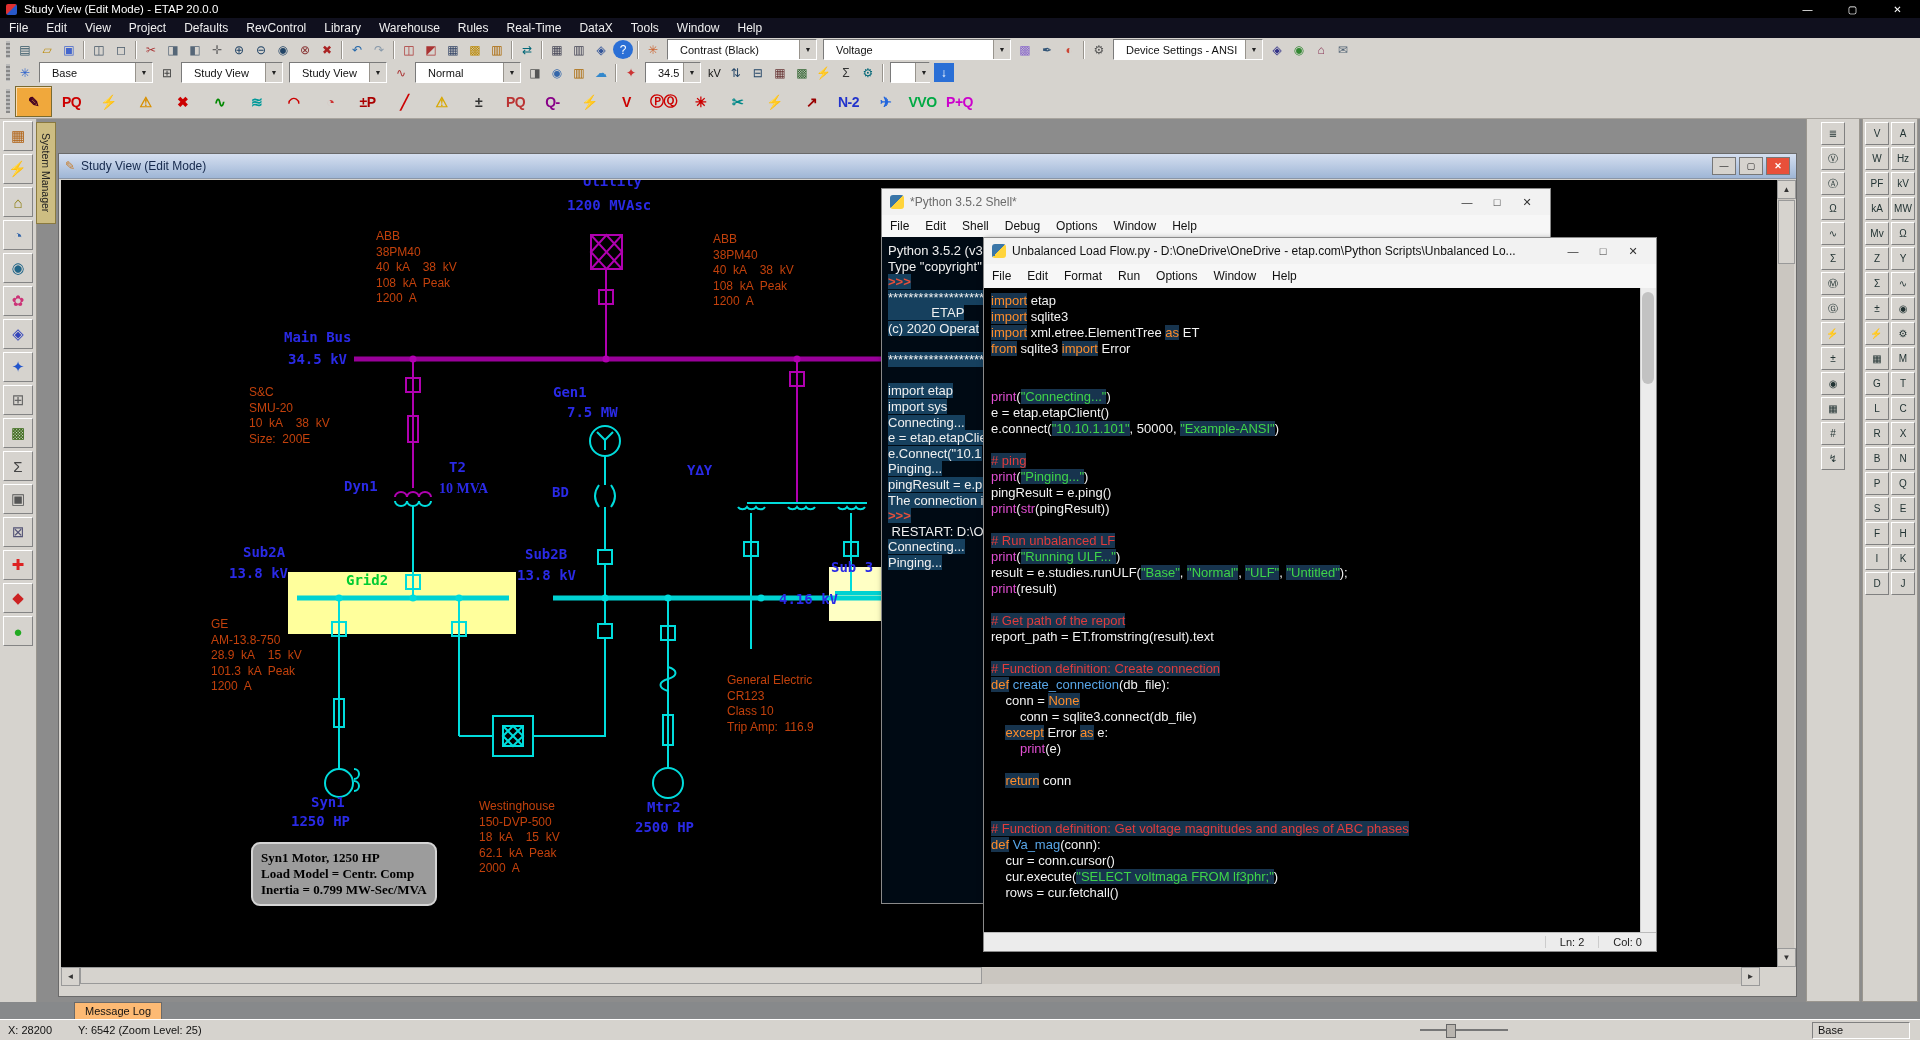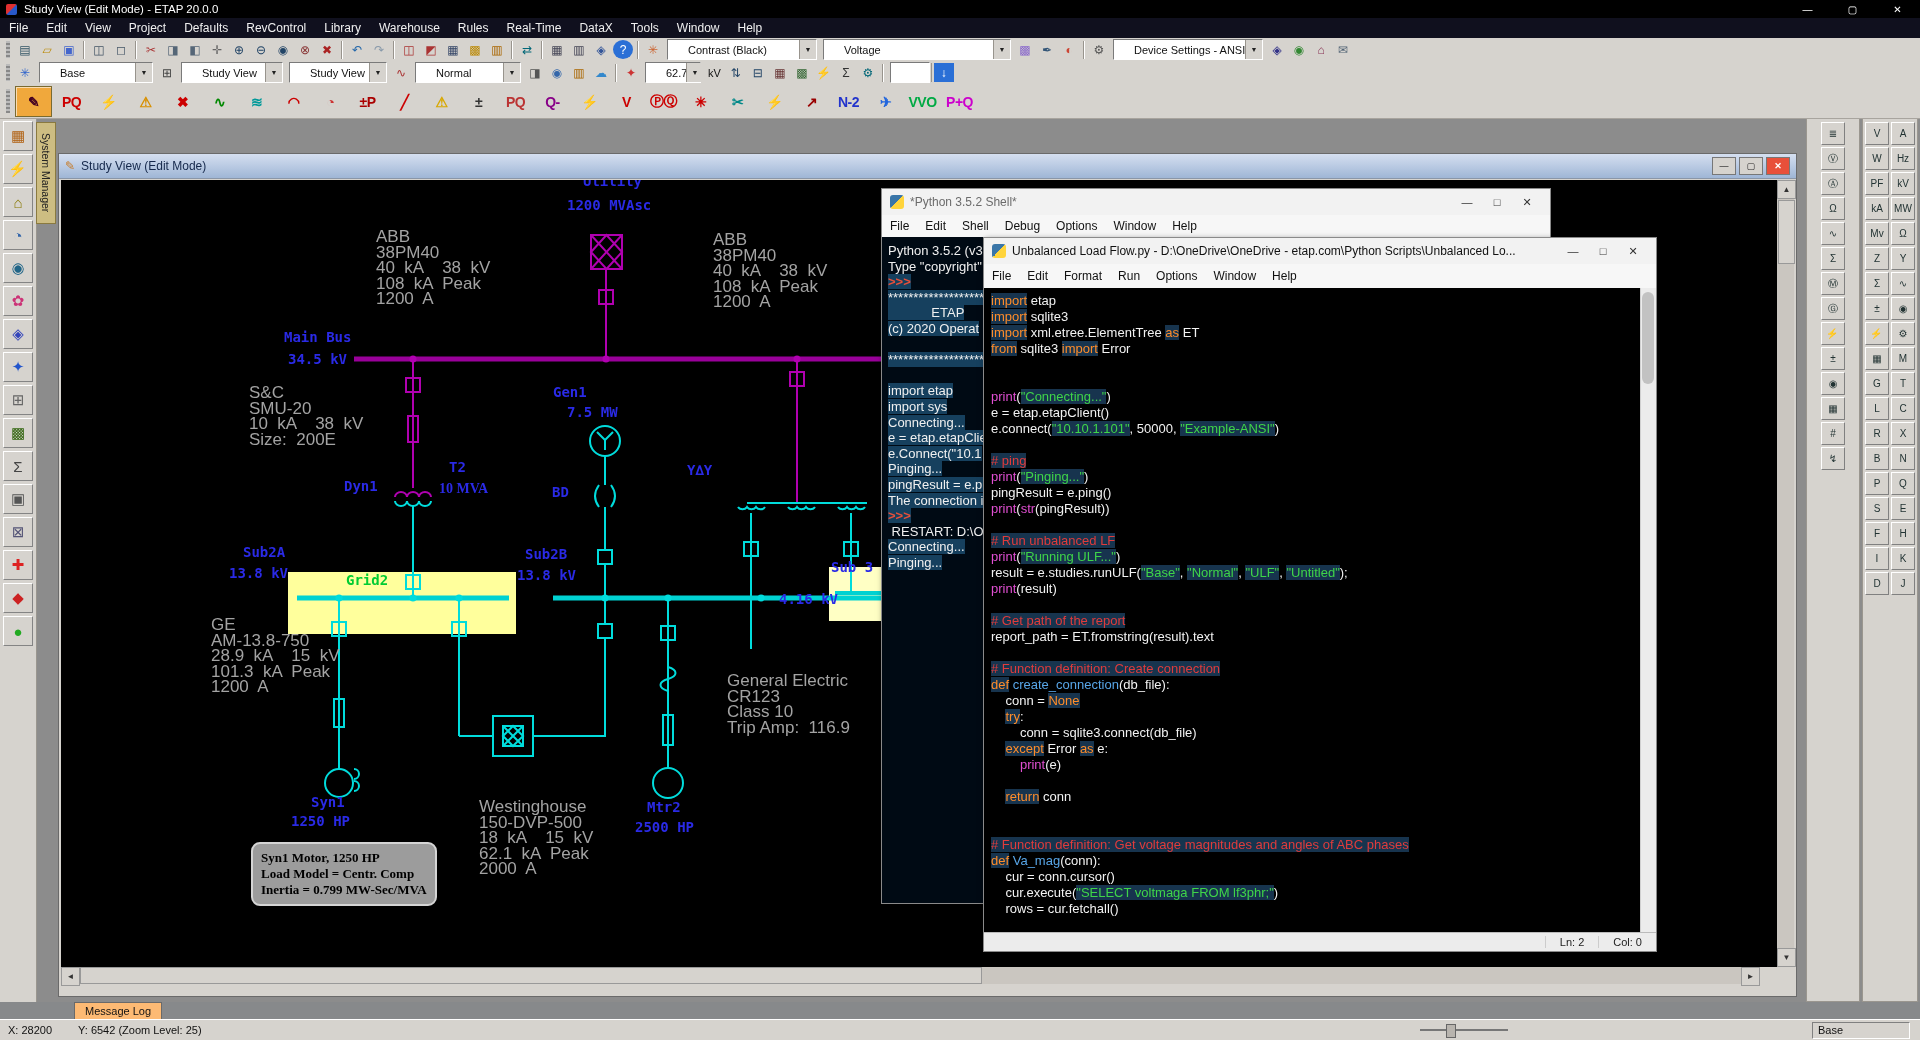--- a/index.html
+++ b/index.html
@@ -20,21 +20,21 @@
   #row2{top:38px;height:23px}
   #row3{top:61px;height:23px}
   #palette{top:84px;height:34px}
   .grip{width:4px;height:70%;margin:0 4px;background:repeating-linear-gradient(#bbb 0 2px,#888 2px 4px);flex:none}
   .tbgrp{display:flex;align-items:center}
   .tbtn{width:20px;height:19px;display:flex;align-items:center;justify-content:center;
         font-size:12px;color:#37474f;margin:0 1px;flex:none}
   .tsep{width:1px;height:18px;background:#98948d;border-right:1px solid #fff;margin:0 3px;flex:none}
   .combo{height:19px;background:#fff;border:1px solid;border-color:#7a7a7a #fff #fff #7a7a7a;
          display:flex;align-items:center;margin:0 3px;font-size:11px;flex:none}
-  .cval{flex:1;padding:0 20px;white-space:nowrap;overflow:hidden;color:#111}
+  .cval{flex:1;padding:0 12px;white-space:nowrap;overflow:hidden;color:#111}
   .carrow{width:16px;height:100%;background:#d6d3ce;border-left:1px solid #98948d;display:flex;
           align-items:center;justify-content:center;font-size:7px;color:#222;flex:none}
   .tlabel{font-size:11px;margin:0 4px;color:#111;flex:none}
   .pbtn{width:35px;height:29px;display:flex;align-items:center;justify-content:center;
         font-size:14px;font-weight:bold;margin:1px 1px 0 1px;flex:none;letter-spacing:-.5px}
   .pbtn.sel{border:1px solid #7a6a30;box-shadow:inset 1px 1px 0 rgba(255,255,255,.6)}
   
   #sidebar{position:absolute;left:0;top:118px;bottom:38px;width:36px;background:#d6d3ce;
            border-right:1px solid #9a968f;z-index:40}
   .sbtn{width:28px;height:28px;margin:3px auto;background:#d6d3ce;border:1px solid #fff;
@@ -60,21 +60,21 @@
   .mwin-btn{width:22px;height:16px;background:#d6d3ce;border:1px solid #777;margin-left:3px;
             display:flex;align-items:center;justify-content:center;font-size:9px;color:#222}
   .mwin-btn.close{background:#e8503a;color:#fff;font-weight:bold}
   #canvas{position:absolute;left:2px;top:26px;width:1716px;height:787px;background:#000;overflow:hidden}
   #dg{position:absolute;left:0;top:0}
   #dg-labels{position:absolute;left:0;top:0;width:100%;height:100%}
   .lbl-blue{position:absolute;color:#2a2ae6;font-family:"DejaVu Sans Mono",monospace;
             font-weight:bold;font-size:14px;white-space:pre}
   .lbl-green{position:absolute;color:#00cc33;font-family:"DejaVu Sans Mono",monospace;
              font-weight:bold;font-size:14px;white-space:pre}
-  .lbl-red{position:absolute;color:#a3a3a3;font-size:17px;line-height:15.5px;white-space:pre}
+  .lbl-red{position:absolute;color:#c2410c;font-size:12px;line-height:15.5px;white-space:pre}
   .infobox{position:absolute;background:#9c9c9c;border:2px solid #d5d5d5;border-radius:9px;
            color:#000;font-family:"Liberation Serif",serif;font-weight:bold;font-size:13px;
            line-height:16px;padding:6px 8px;white-space:pre}
   #vscroll{position:absolute;right:2px;top:26px;width:17px;height:787px;background:#cac6c0}
   #hscroll{position:absolute;left:2px;top:813px;width:1699px;height:17px;background:#cac6c0;display:flex}
   .sarrow{width:17px;height:17px;background:#d6d3ce;border:1px solid #999;font-size:8px;color:#333;
           display:flex;align-items:center;justify-content:center;flex:none}
   .sthumbv{position:absolute;left:1px;width:15px;background:#d6d3ce;border:1px solid #999}
   .sthumbh{height:15px;margin-top:0;background:#d6d3ce;border:1px solid #999}
   
@@ -270,21 +270,21 @@
       <div class="tbtn" style="color: rgb(85, 85, 85);">◨</div>
       <div class="tbtn" style="color: rgb(51, 102, 170);">◉</div>
       <div class="tbtn" style="color: rgb(170, 102, 0);">▥</div>
       <div class="tbtn" style="color: rgb(51, 136, 204);">☁</div>
     </div>
     <div class="tsep"></div>
     <div class="tbgrp">
       <div class="tbtn" style="color: rgb(204, 51, 51);">✦</div>
     </div>
     <div class="combo" style="width: 54px;">
-      <span class="cval">62.7</span>
+      <span class="cval">34.5</span>
       <div class="carrow">▼</div>
     </div>
     <span class="tlabel">kV</span>
     <div class="tbgrp">
       <div class="tbtn" style="color: rgb(34, 68, 102);">⇅</div>
       <div class="tbtn" style="color: rgb(34, 68, 102);">⊟</div>
       <div class="tbtn" style="color: rgb(102, 51, 51);">▦</div>
       <div class="tbtn" style="color: rgb(51, 102, 51);">▩</div>
       <div class="tbtn" style="color: rgb(204, 34, 34);">⚡</div>
       <div class="tbtn" style="color: rgb(51, 51, 51);">Σ</div>
@@ -615,21 +615,20 @@
       <div class="cline"><span class="tk-b">print</span><span class="tk-p">(</span><span class="tk-s">"Running ULF..."</span><span class="tk-p">)</span></div>
       <div class="cline"><span class="tk-p">result = e.studies.runULF(</span><span class="tk-s">"Base"</span><span class="tk-p">, </span><span class="tk-s">"Normal"</span><span class="tk-p">, </span><span class="tk-s">"ULF"</span><span class="tk-p">, </span><span class="tk-s">"Untitled"</span><span class="tk-p">);</span></div>
       <div class="cline"><span class="tk-b">print</span><span class="tk-p">(result)</span></div>
       <div class="cline">&nbsp;</div>
       <div class="cline"><span class="tk-c"># Get path of the report</span></div>
       <div class="cline"><span class="tk-p">report_path = ET.fromstring(result).text</span></div>
       <div class="cline">&nbsp;</div>
       <div class="cline"><span class="tk-c"># Function definition: Create connection</span></div>
       <div class="cline"><span class="tk-k">def</span><span class="tk-p"> </span><span class="tk-d">create_connection</span><span class="tk-p">(db_file):</span></div>
       <div class="cline"><span class="tk-p">    conn = </span><span class="tk-k">None</span></div>
-      <div class="cline"><span class="tk-p">    </span><span class="tk-k">try</span><span class="tk-p">:</span></div>
       <div class="cline"><span class="tk-p">        conn = sqlite3.connect(db_file)</span></div>
       <div class="cline"><span class="tk-p">    </span><span class="tk-k">except</span><span class="tk-p"> Error </span><span class="tk-k">as</span><span class="tk-p"> e:</span></div>
       <div class="cline"><span class="tk-p">        </span><span class="tk-b">print</span><span class="tk-p">(e)</span></div>
       <div class="cline">&nbsp;</div>
       <div class="cline"><span class="tk-p">    </span><span class="tk-k">return</span><span class="tk-p"> conn</span></div>
       <div class="cline">&nbsp;</div>
       <div class="cline">&nbsp;</div>
       <div class="cline"><span class="tk-c"># Function definition: Get voltage magnitudes and angles of ABC phases</span></div>
       <div class="cline"><span class="tk-k">def</span><span class="tk-p"> </span><span class="tk-d">Va_mag</span><span class="tk-p">(conn):</span></div>
       <div class="cline"><span class="tk-p">    cur = conn.cursor()</span></div>

